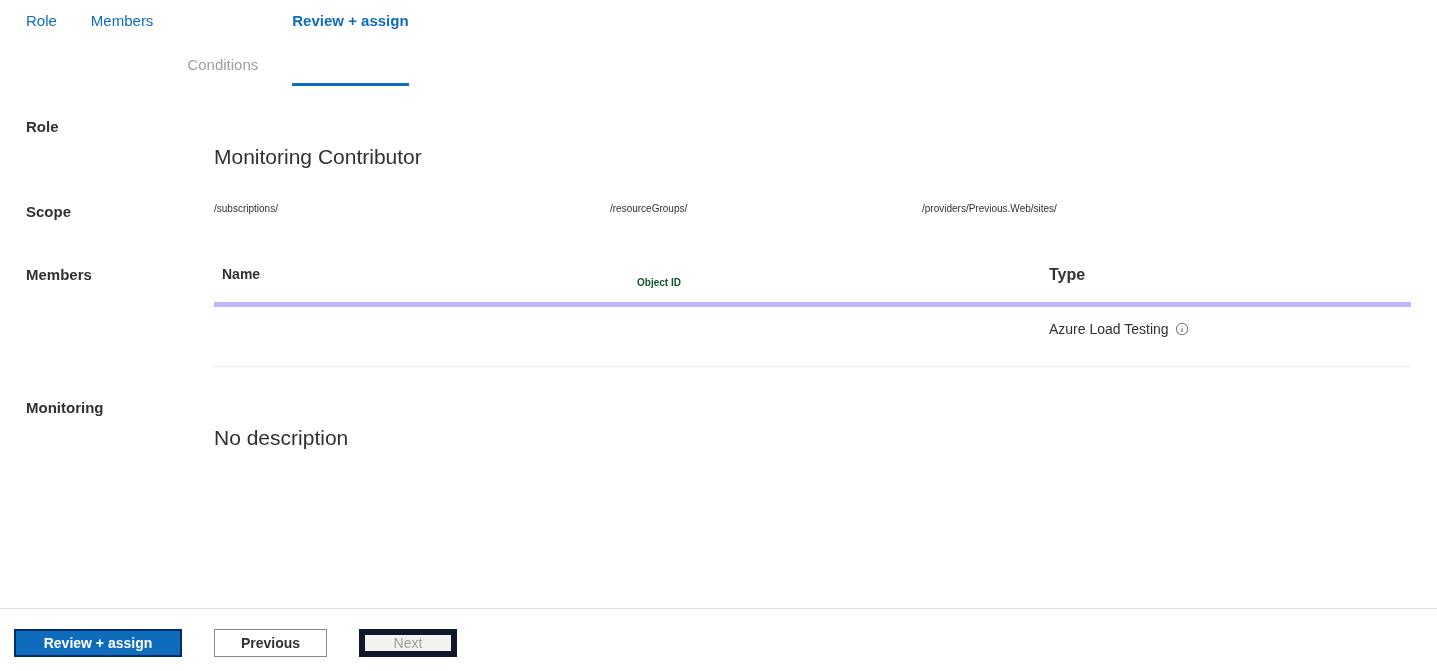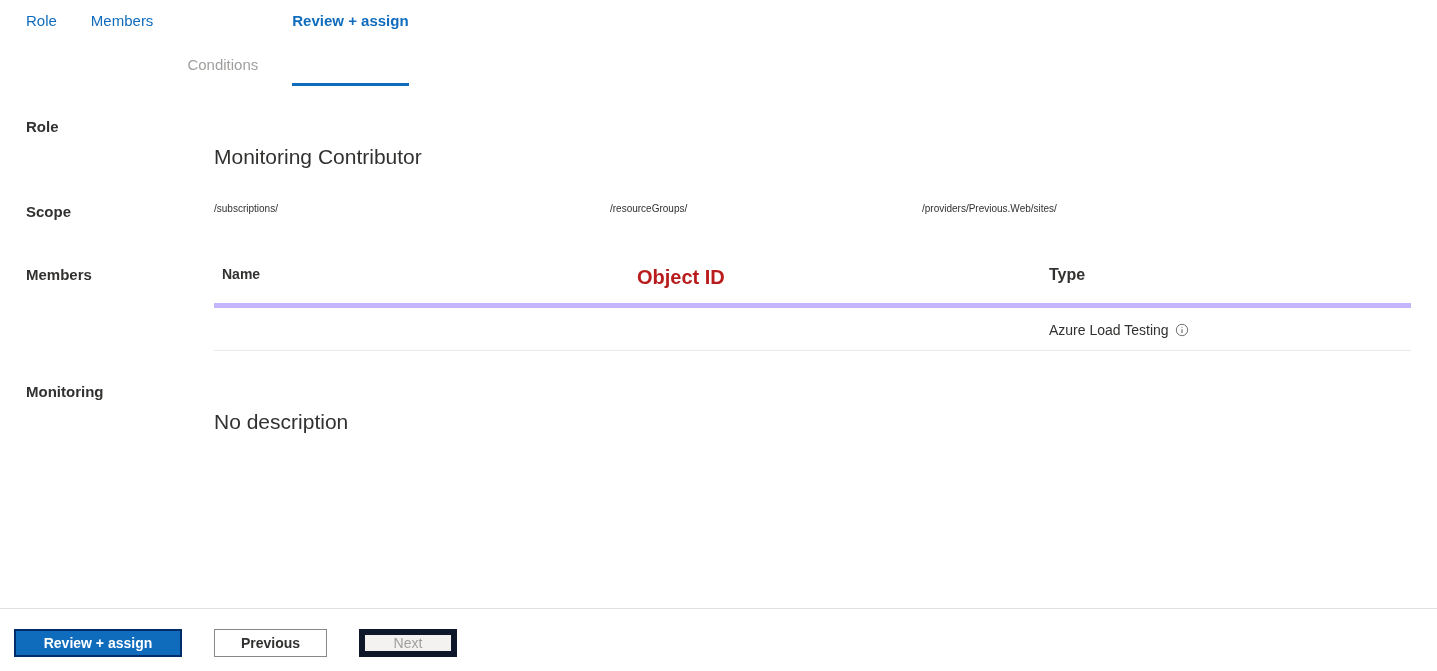--- a/index.html
+++ b/index.html
@@ -86,31 +86,32 @@
     }
     .members-col-name {
       width: 415px;
       font-weight: 600;
       font-size: 14px;
       color: #323130;
     }
     .members-col-objectid {
       width: 412px;
       font-weight: 600;
-      font-size: 20px;
-      color: #b91c1c;
+      font-size: 10px;
+      color: #14532d;
+      margin-top: 11px;
     }
     .members-col-type {
       font-weight: 600;
       font-size: 16px;
       color: #323130;
     }
     .members-row {
       display: flex;
-      padding: 14px 0 12px 8px;
+      padding: 14px 0 29px 8px;
       border-bottom: 1px solid #edebe9;
     }
     .members-cell-name { width: 415px; }
     .members-cell-objectid { width: 412px; }
     .members-cell-type {
       display: flex;
       align-items: center;
       gap: 6px;
       color: #323130;
     }

